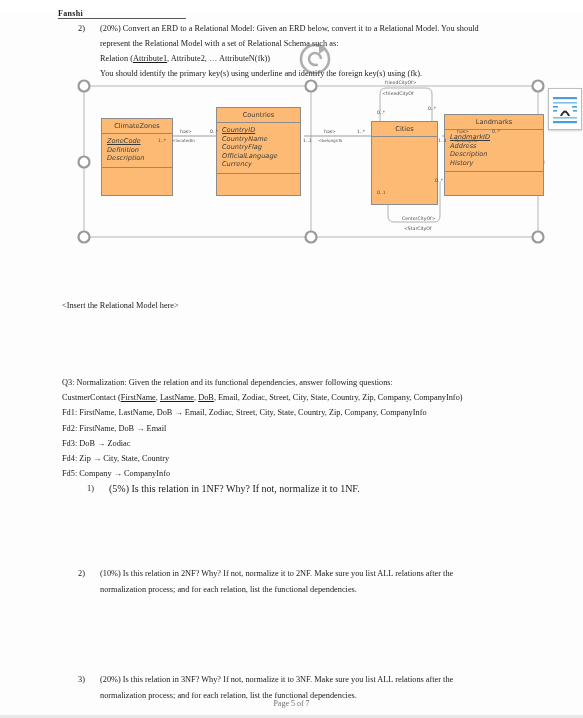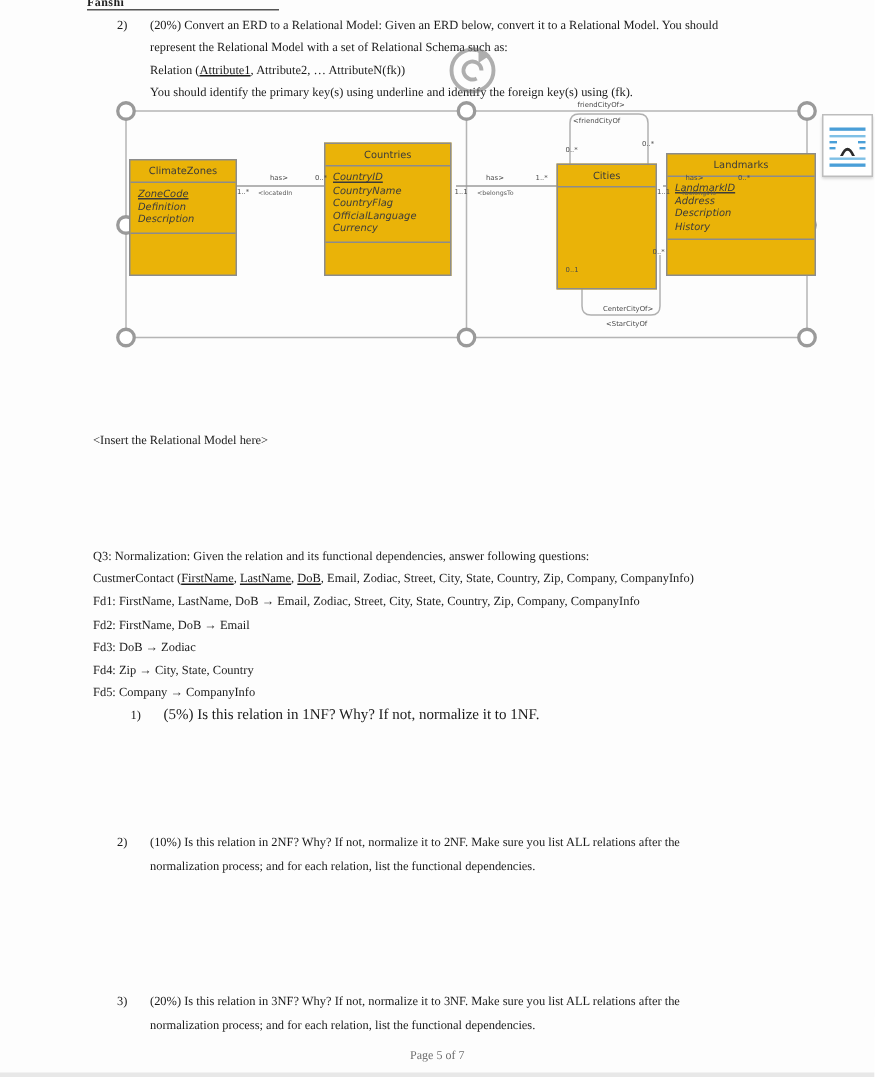--- a/index.html
+++ b/index.html
@@ -8,20 +8,21 @@
     background:#ffffff;
     font-family:"Liberation Serif", serif;
     color:#1a1a1a;
     overflow:hidden;
     position:relative;
   }
   .page{
     position:absolute;inset:0;
     background:#fdfdfd;
     box-sizing:border-box;
+    margin-top:12px;
   }
 
   
   .hdr-cut{
     position:absolute;left:58px;top:-3px;width:128px;height:9px;
     overflow:hidden;
     border-bottom:1px solid #555;
     color:#222;font-size:8px;font-weight:bold;letter-spacing:.3px;
     font-family:"Liberation Serif", serif;
   }
@@ -40,21 +41,21 @@
   
   .erd{
     position:absolute;left:72px;top:62px;width:478px;height:175px;
   }
   .erd svg{position:absolute;left:0;top:0;}
 
   .handle{fill:#ffffff;stroke:#9a9a9a;stroke-width:2.2;}
 
   .entity{
     position:absolute;
-    background:#eab308;
+    background:#fdba74;
     border:1px solid #8c8c8c;
     box-sizing:border-box;
     font-family:"DejaVu Sans", sans-serif;
   }
   .entity .ent-title{
     text-align:center;font-size:6.6px;color:#3b3b3b;
     padding:3px 0 3px;border-bottom:1px solid #8c8c8c;
     line-height:8px;
   }
   .entity .ent-attrs{
@@ -157,21 +158,21 @@
       <circle class="handle" cx="12" cy="12" r="5.5"></circle>
       <circle class="handle" cx="239" cy="12" r="5.5"></circle>
       <circle class="handle" cx="466" cy="12" r="5.5"></circle>
       <circle class="handle" cx="12" cy="88" r="5.5"></circle>
       <circle class="handle" cx="466" cy="88" r="5.5"></circle>
       <circle class="handle" cx="12" cy="163" r="5.5"></circle>
       <circle class="handle" cx="239" cy="163" r="5.5"></circle>
       <circle class="handle" cx="466" cy="163" r="5.5"></circle>
     </svg>
 
-    <div class="entity" style="left:14px;top:44px;width:72px;height:78px;">
+    <div class="entity" style="left:29px;top:44px;width:72px;height:78px;">
       <div class="ent-title">ClimateZones</div>
       <div class="ent-attrs">
         <div class="attr key">ZoneCode</div>
         <div class="attr">Definition</div>
         <div class="attr">Description</div>
       </div>
       <div class="ent-ops"></div>
     </div>
 
     <div class="entity" style="left:144px;top:33px;width:85px;height:89px;">

